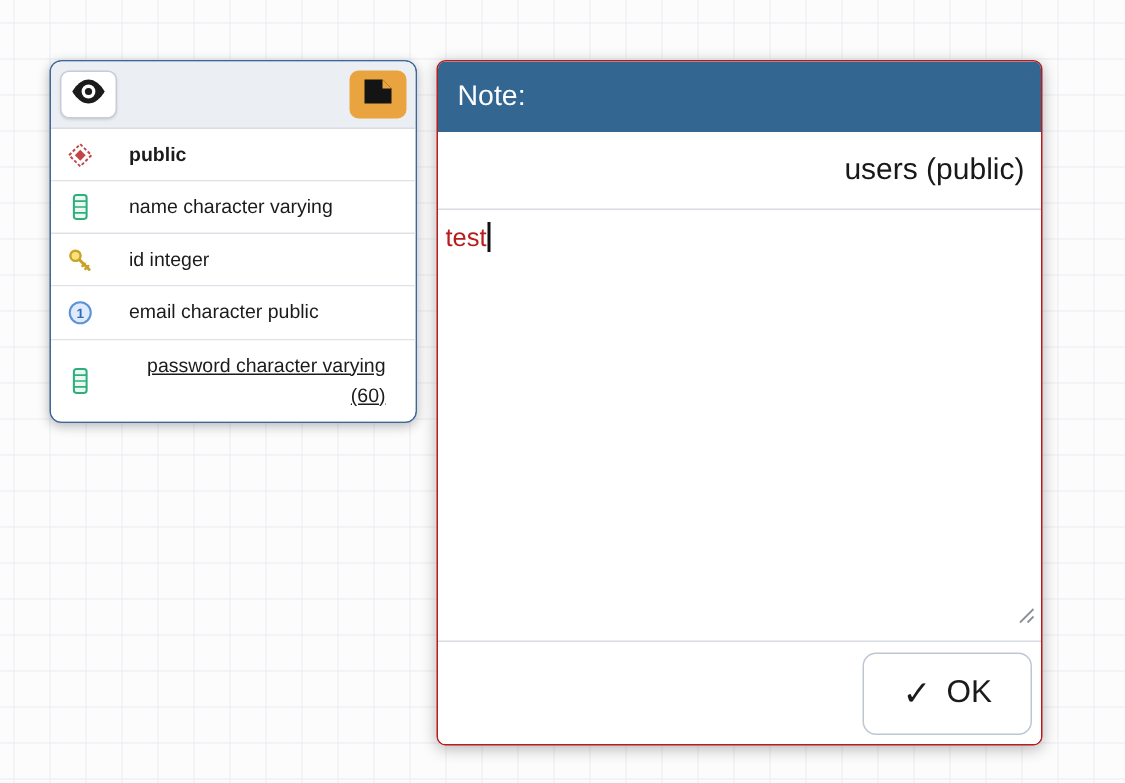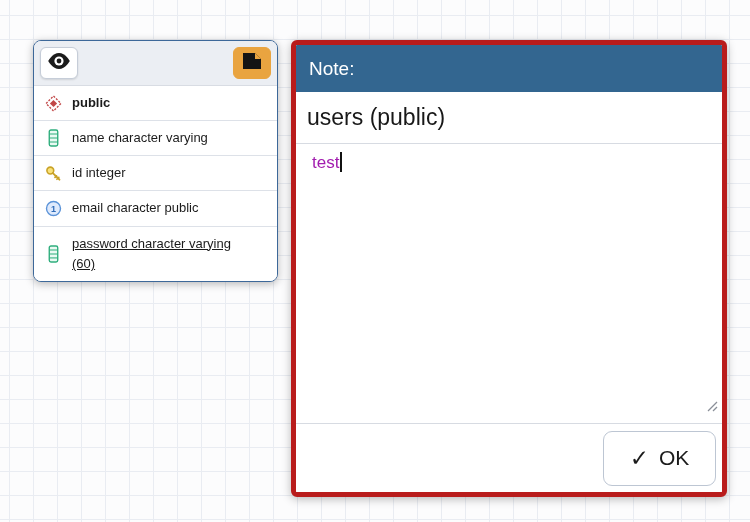--- a/index.html
+++ b/index.html
@@ -34,60 +34,62 @@
   .tool-btn {
     width:38px; height:32px;
     border-radius:6px;
     display:flex; align-items:center; justify-content:center;
     cursor:pointer;
   }
   .eye-btn { background:#fff; border:1px solid #c6cdd8; box-shadow:0 1px 2px rgba(0,0,0,.12); }
   .note-btn { background:#e9a440; border:1px solid #e9a440; }
 
   .node-row {
-    display:flex; align-items:center; gap:10px;
+    display:flex; align-items:center; gap:24px;
     padding:7px 8px 7px 10px;
     border-bottom:1px solid #dde1e8;
     font-size:13px; color:#1b1b1b;
     background:#fff;
+    text-align:right;
   }
   .node-row:last-child { border-bottom:none;text-decoration:underline; }
   .node-row .icon-cell { width:18px; display:flex; justify-content:center; flex:0 0 18px; }
   .node-row .row-label { max-width:171px; line-height:1.55; overflow-wrap:break-word; }
   .node-row.bold .row-label { font-weight:bold; }
 
   
   .dialog {
-    position:absolute; left:291px; top:40px; width:436px; height:457px;
-    background:#fff;
-    border:5px solid #b91c1c;
+    position:absolute; left:291px; top:40px; width:404px; height:457px;
+    background:#fff;
+    border:1px solid #b91c1c;
     border-radius:6px;
     box-shadow:0 2px 10px rgba(0,0,0,.28);
     display:flex; flex-direction:column;
     overflow:hidden;
   }
   .dialog-header {
     height:47px; flex:0 0 47px;
     background:#336690; color:#fff;
     font-size:19px;
     display:flex; align-items:center;
     padding:0 13px;
   }
   .dialog-subject {
     height:52px; flex:0 0 52px;
-    font-size:23px; color:#181818;
+    font-size:20px; color:#181818;
     display:flex; align-items:center;
     padding:0 11px;
     border-bottom:1px solid #d7dbe2;
+    justify-content:flex-end;
   }
   .dialog-textarea {
     flex:1 1 auto;
     position:relative;
-    font-size:17px; color:#a21caf;
-    padding:6px 16px;
+    font-size:17px; color:#b91c1c;
+    padding:6px 5px;
     border-bottom:1px solid #d7dbe2;
     line-height:1.5;
     cursor:text;
   }
   .caret {
     display:inline-block; width:1.5px; height:20px;
     background:#111; vertical-align:text-bottom; margin-left:1px;
   }
   .resize-handle { position:absolute; right:4px; bottom:4px; cursor:nwse-resize; }
   .dialog-footer {

